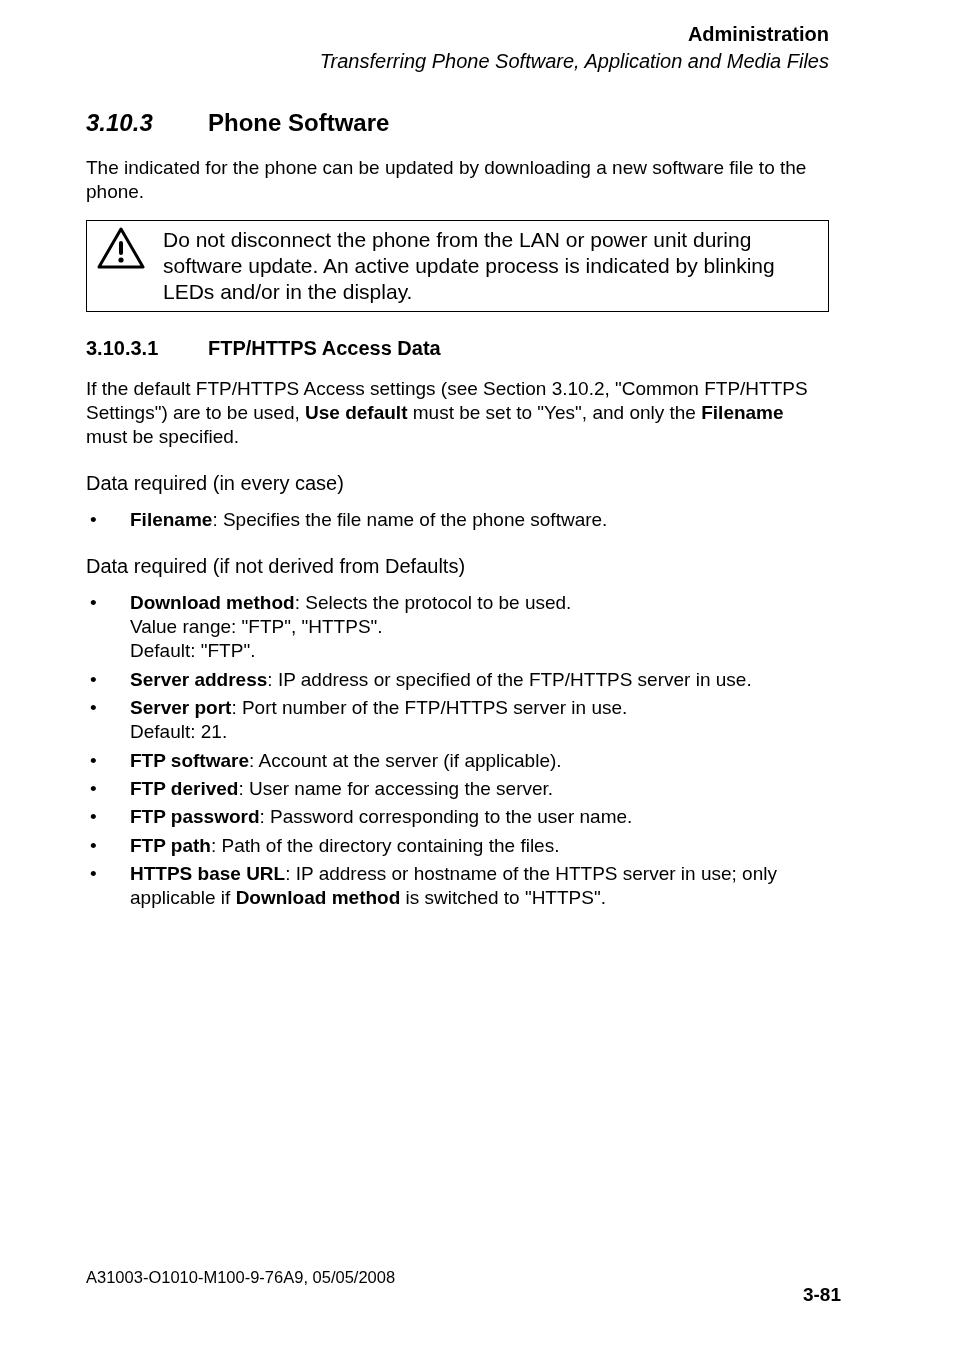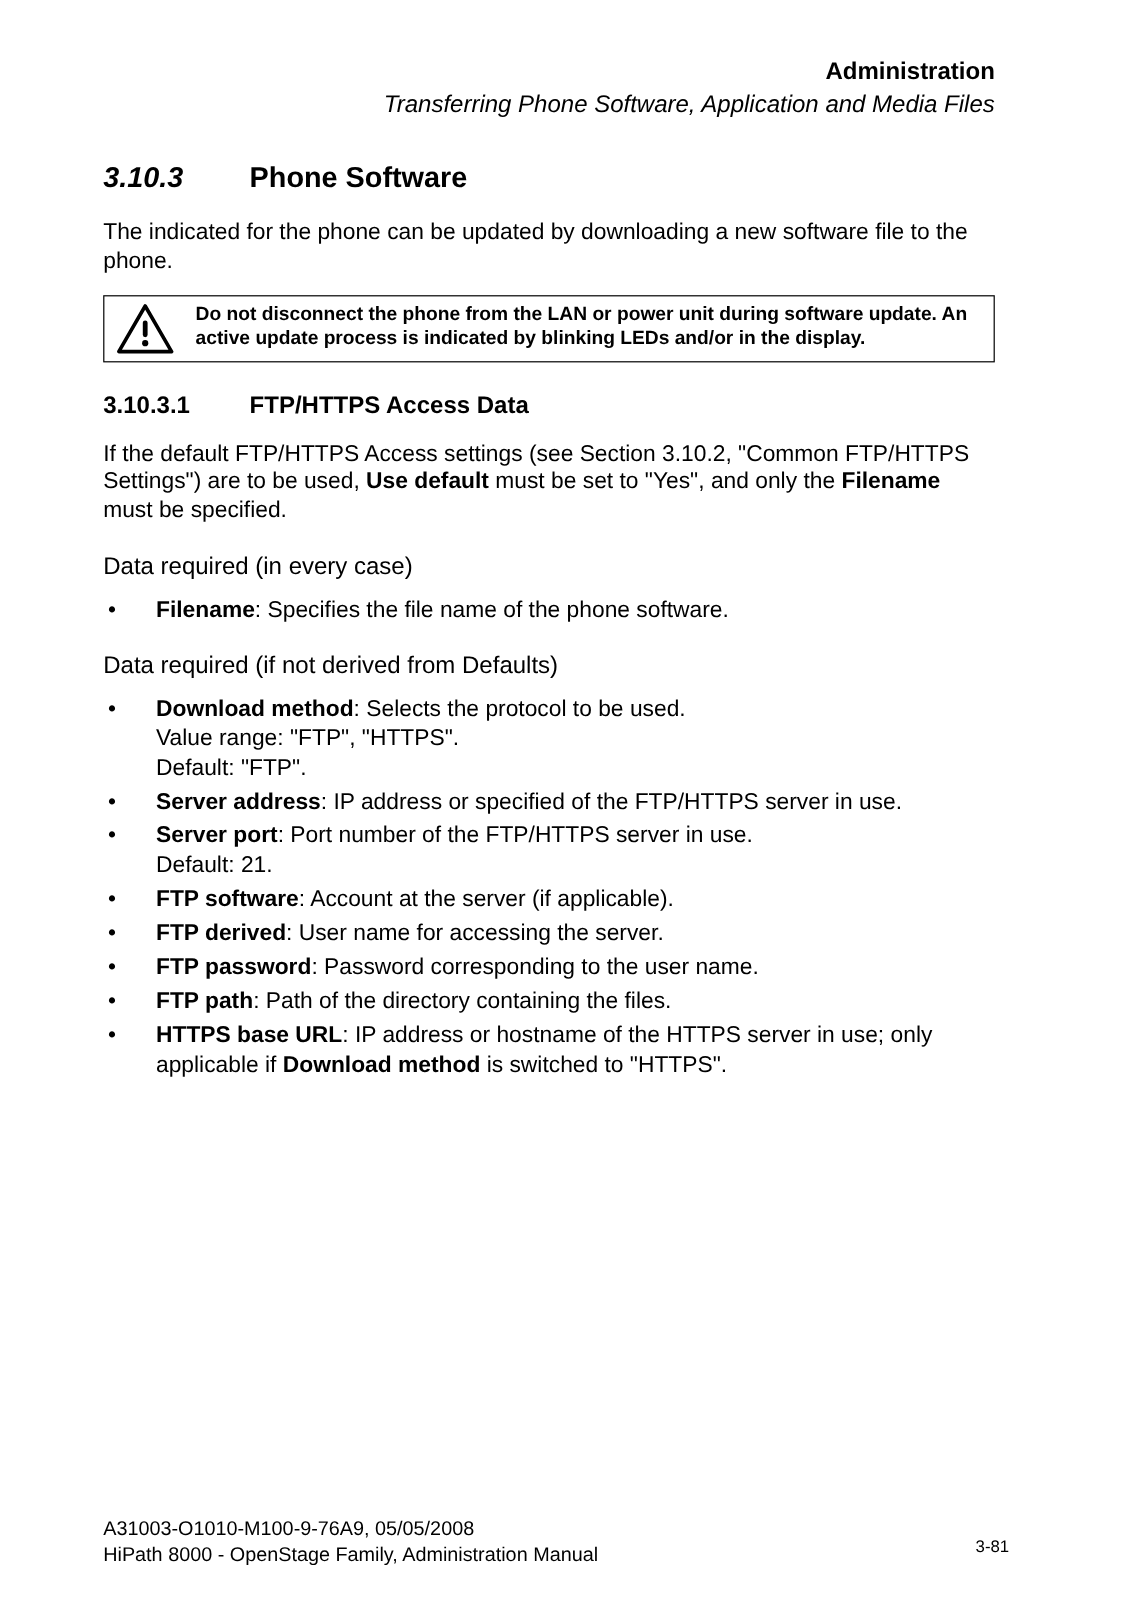--- a/index.html
+++ b/index.html
@@ -10,21 +10,21 @@
     height: 1351px;
     font-family: Arial, Helvetica, sans-serif;
     color: #000000;
     font-size: 19px;
     line-height: 1.25;
   }
   .page {
     position: relative;
     width: 887px;
     height: 1351px;
-    padding: 48px 58px 0 86px;
+    padding: 22px 58px 0 86px;
     box-sizing: border-box;
   }
   .running-header {
     text-align: right;
     margin-bottom: 34px;
   }
   .running-header .line1 {
     font-weight: bold;
     font-size: 20px;
   }
@@ -46,21 +46,21 @@
   }
   .warning-box {
     border: 1px solid #000;
     padding: 6px 10px 6px 10px;
     display: flex;
     align-items: flex-start;
     gap: 18px;
     margin: 12px 0 24px 0;
   }
   .warning-icon svg { display: block; }
-  .warning-text { flex: 1; font-size: 16px; line-height: 1.25; font-weight: bold; }
+  .warning-text { flex: 1; font-size: 21px; line-height: 1.25; }
   .h3 {
     font-weight: bold;
     font-size: 20px;
     margin-top: 10px;
     margin-bottom: 16px;
   }
   .h3-num { display: inline-block; min-width: 122px; }
   .h4 {
     font-weight: normal;
     font-size: 20px;
@@ -88,21 +88,21 @@
   }
   .bold { font-weight: bold; }
   .footer {
     position: absolute;
     left: 86px;
     right: 46px;
     bottom: 44px;
     font-size: 16.5px;
   }
   .footer-left { float: left; line-height: 1.3; }
-  .footer-right { float: right; font-weight: normal; font-size: 14px; margin-top: 16px; }
+  .footer-right { float: right; font-weight: bold; font-size: 19px; margin-top: 16px; }
   .clearfix::after { content: ""; display: block; clear: both; }
 </style>
 </head>
 <body>
 
 <div class="page">
 
   <div class="running-header">
     <div class="line1">Administration</div>
     <div class="line2">Transferring Phone Software, Application and Media Files</div>
@@ -169,18 +169,17 @@
       <span class="bold">FTP path</span><span>: Path of the directory containing the files.</span>
     </li>
     <li>
       <span class="bold">HTTPS base URL</span><span>: IP address or hostname of the HTTPS server in use; only applicable if </span><span class="bold">Download method</span><span> is switched to "HTTPS".</span>
     </li>
   </ul>
 
   <div class="footer clearfix">
     <div class="footer-left">
       <span>A31003-O1010-M100-9-76A9, 05/05/2008</span><br>
-      <span>HiPath 8000 - OpenStage Family, Administration Manual</span>
     </div>
     <div class="footer-right">3-81</div>
   </div>
 
 </div>
 
 </body></html>

